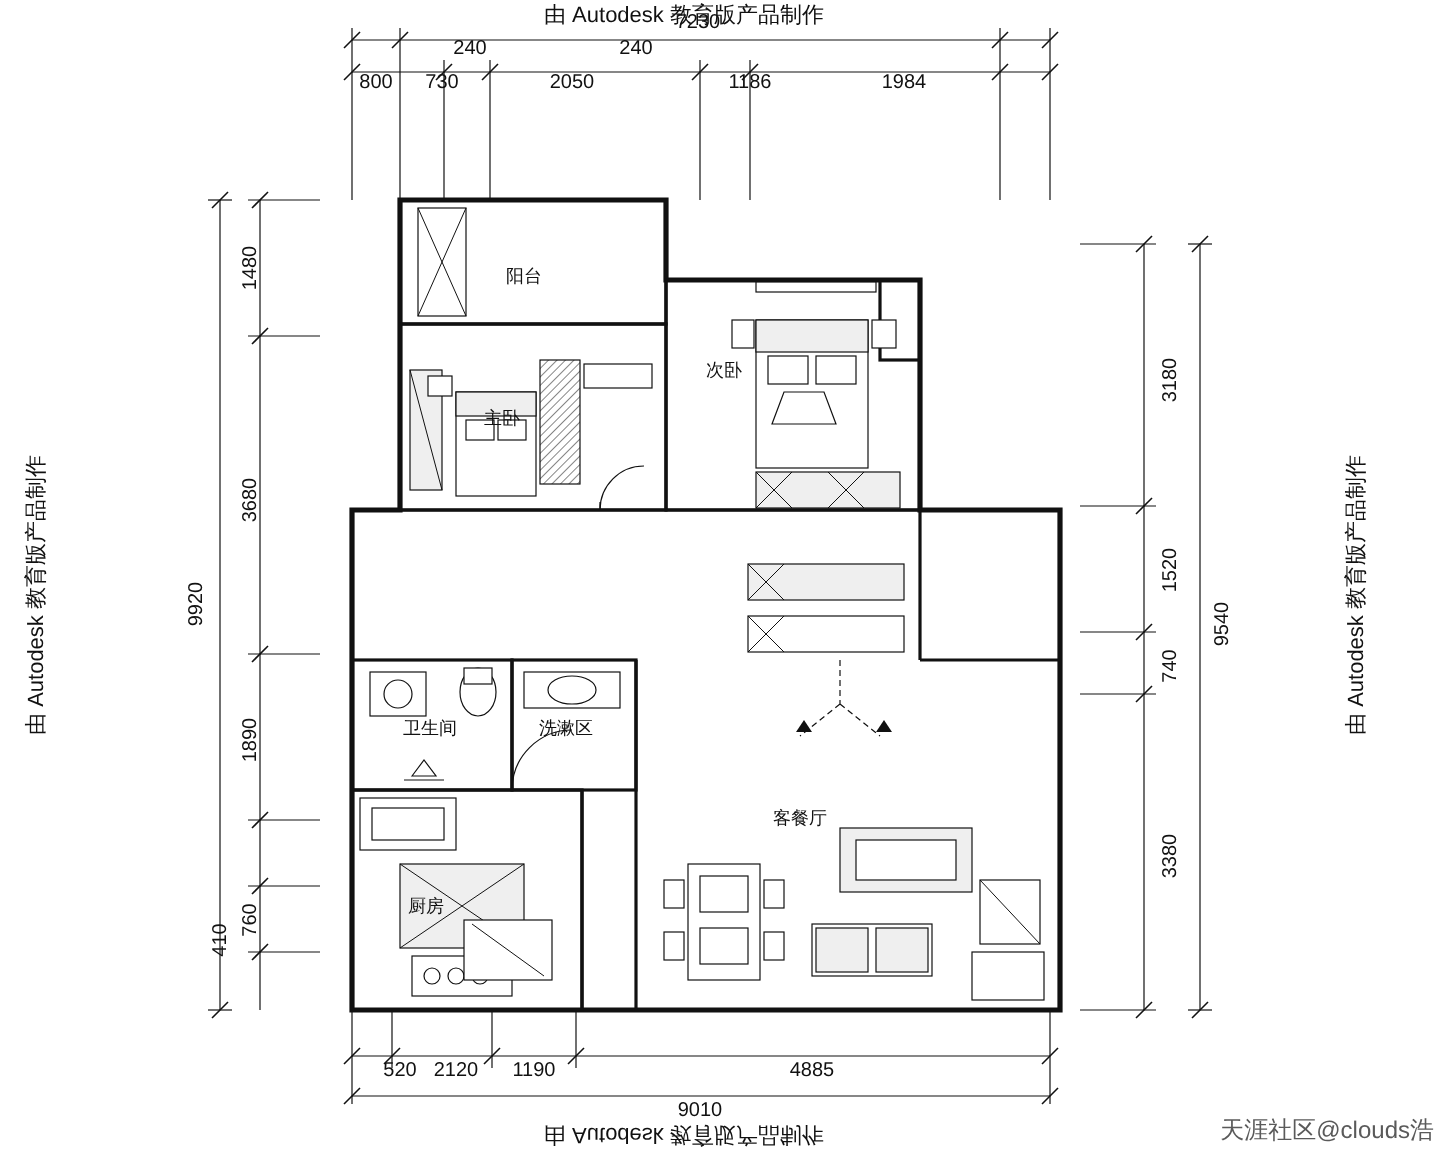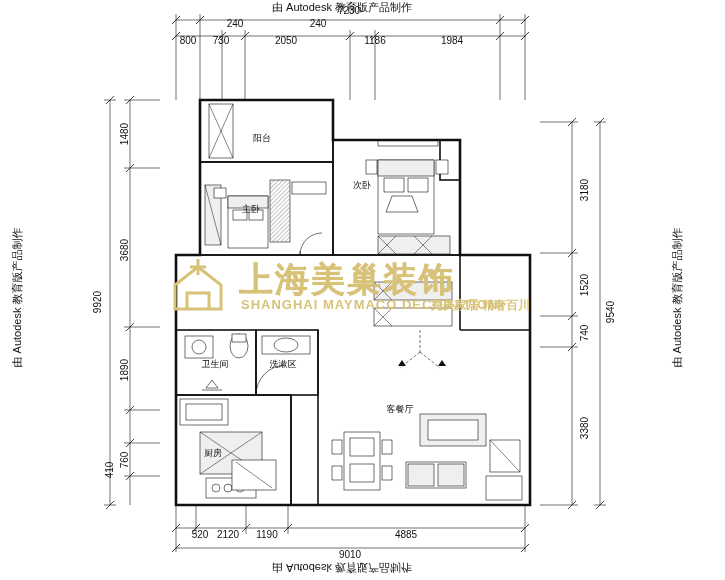--- a/index.html
+++ b/index.html
@@ -396,28 +396,16 @@
   <div class="wm wm-left">
     <span>由 Autodesk 教育版产品制作</span>
   </div>
   <div class="wm wm-right">
     <span>由 Autodesk 教育版产品制作</span>
   </div>
   <div class="wm wm-bottom wm-bottom-flip">
     <span>由 Autodesk 教育版产品制作</span>
   </div>
 
-  <div class="bigwm">
-    <svg width="70" height="68" viewBox="0 0 70 68">
-      <g fill="none" stroke="#d8c277" stroke-width="3">
-        <path d="M12,54 L12,30 L35,12 L58,30 L58,54 Z"></path>
-        <path d="M24,54 L24,38 L46,38 L46,54"></path>
-        <path d="M35,4 L35,20"></path>
-        <path d="M27,12 L43,12"></path>
-      </g>
-    </svg>
-    <div class="cn">上海美巢装饰</div>
-    <div class="en">SHANGHAI MAYMACO DECORATION</div>
-    <div class="cn2">完美家居 精奢百川</div>
-  </div>
-
+
+  <div class="credit">天涯社区@clouds浩</div>
 
 </div>
 
 </body></html>

